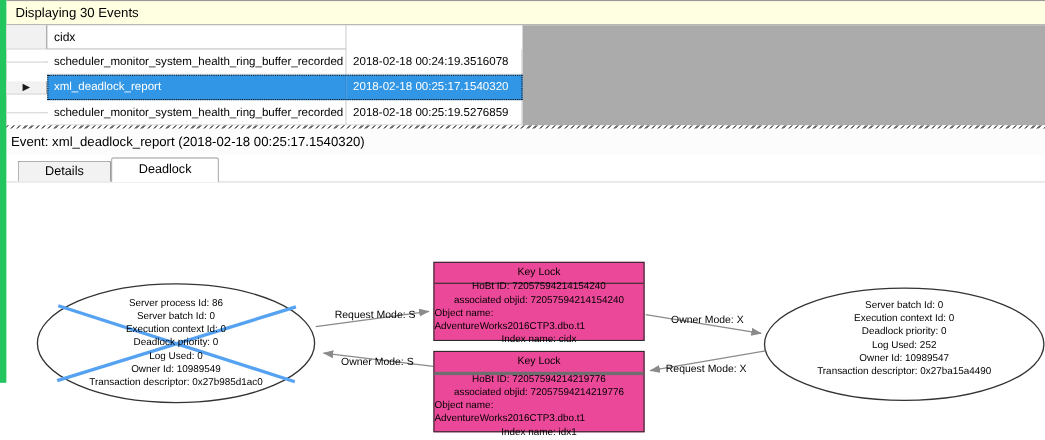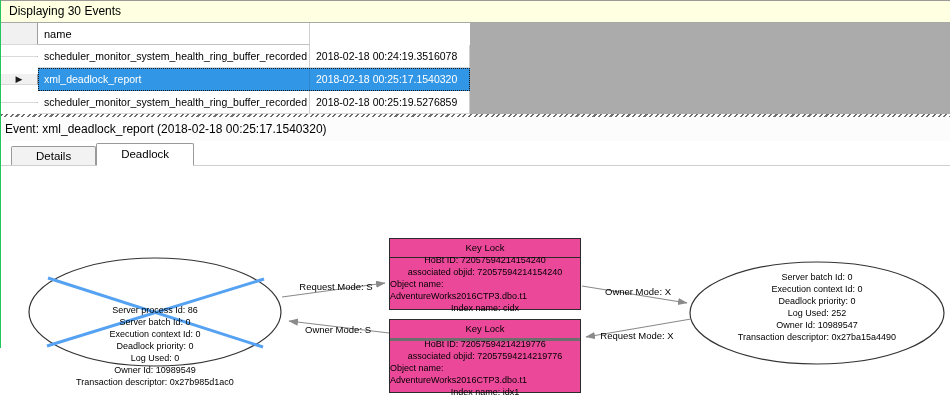--- a/index.html
+++ b/index.html
@@ -1,18 +1,18 @@
 <!DOCTYPE html>
 <html><head>
 <meta charset="utf-8">
 <style>
   * { margin:0; padding:0; box-sizing:border-box; }
   html,body { width:950px; height:400px; overflow:hidden; }
   body { font-family:"Liberation Sans","DejaVu Sans",sans-serif; background:#fff; }
-  .root { position:relative; width:950px; height:348px; border-left:1px solid #22c55e; }
+  .root { position:relative; width:950px; height:348px; border-left:6px solid #22c55e; }
 
   
   .info-bar { position:absolute; left:0; top:0; width:950px; height:23px;
     background:#FFFFE1; border-top:1px solid #9a9a9a; border-bottom:1px solid #a8a8a8;
     font-size:12px; color:#000; line-height:21px; padding-left:8px; }
 
   
   .grid-area { position:absolute; left:0; top:23px; width:950px; height:91px; background:#ABABAB; }
   .grid-table { position:absolute; left:0; top:0; width:469px; height:91px; background:#fff; }
   .g-row { display:flex; width:469px; }
@@ -65,21 +65,21 @@
 <div class="root">
 
   <div class="info-bar">
     <span>Displaying 30 Events</span>
   </div>
 
   <div class="grid-area">
     <div class="grid-table">
       <div class="g-row g-head">
         <div class="c-sel"></div>
-        <div class="cell c-name">name</div>
+        <div class="cell c-name">cidx</div>
       </div>
 
       <div class="g-row g-data">
         <div class="c-sel"></div>
         <div class="focus-wrap">
           <div class="cell c-name">scheduler_monitor_system_health_ring_buffer_recorded</div>
           <div class="cell c-ts">2018-02-18 00:24:19.3516078</div>
         </div>
       </div>
 
@@ -127,21 +127,21 @@
 
       <line x1="47" y1="112" x2="262" y2="181" stroke="#55A2F2" stroke-width="3"></line>
       <line x1="263" y1="113" x2="46" y2="180" stroke="#55A2F2" stroke-width="3"></line>
 
       <line x1="281" y1="131" x2="384" y2="117" stroke="#8a8a8a" stroke-width="1.2" marker-end="url(#arr)"></line>
       <line x1="388" y1="167" x2="288" y2="155" stroke="#8a8a8a" stroke-width="1.2" marker-end="url(#arr)"></line>
       <line x1="581" y1="120" x2="686" y2="137" stroke="#8a8a8a" stroke-width="1.2" marker-end="url(#arr)"></line>
       <line x1="690" y1="153" x2="585" y2="171" stroke="#8a8a8a" stroke-width="1.2" marker-end="url(#arr)"></line>
     </svg>
 
-    <div class="node-text" style="left:34px; top:103px; width:240px;margin-top:35px;">
+    <div class="node-text" style="left:34px; top:103px; width:240px;">
       <div>Server process Id: 86</div>
       <div>Server batch Id: 0</div>
       <div>Execution context Id: 0</div>
       <div>Deadlock priority: 0</div>
       <div>Log Used: 0</div>
       <div>Owner Id: 10989549</div>
       <div>Transaction descriptor: 0x27b985d1ac0</div>
     </div>
 
     <div class="node-text" style="left:696px; top:105px; width:240px;">

